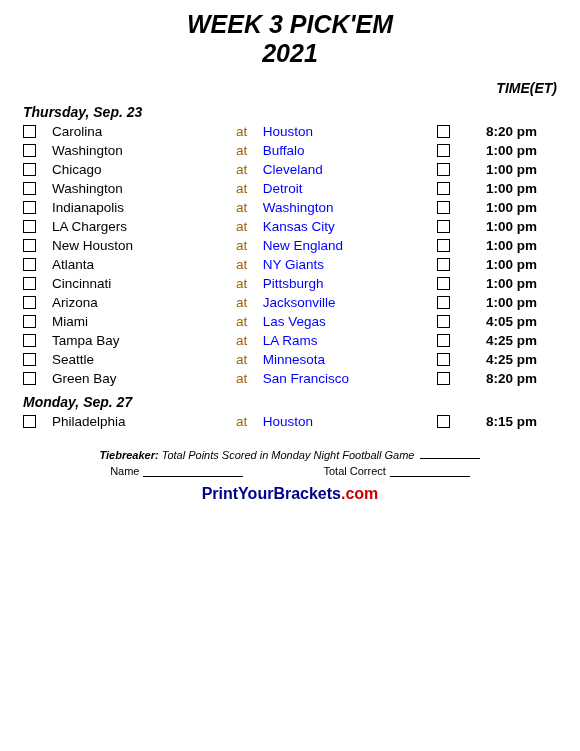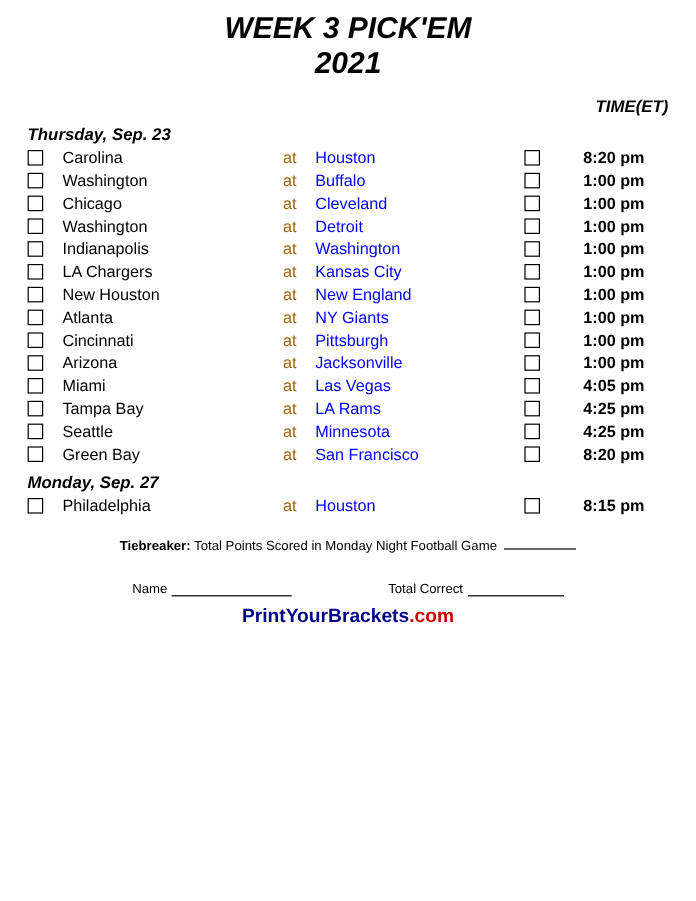--- a/index.html
+++ b/index.html
@@ -73,21 +73,22 @@
       width: 65px;
       font-weight: bold;
     }
     .footer {
       margin-top: 18px;
       text-align: center;
       font-size: 11px;
       color: #000;
     }
     .tiebreaker-line {
-      margin-bottom: 24px;
+      margin-bottom: 4px;
+      font-style: italic;
     }
     .tiebreaker-label {
       font-weight: 700;
     }
     .underline-blank {
       display: inline-block;
       border-bottom: 1px solid #000;
       width: 60px;
       margin-left: 3px;
     }

